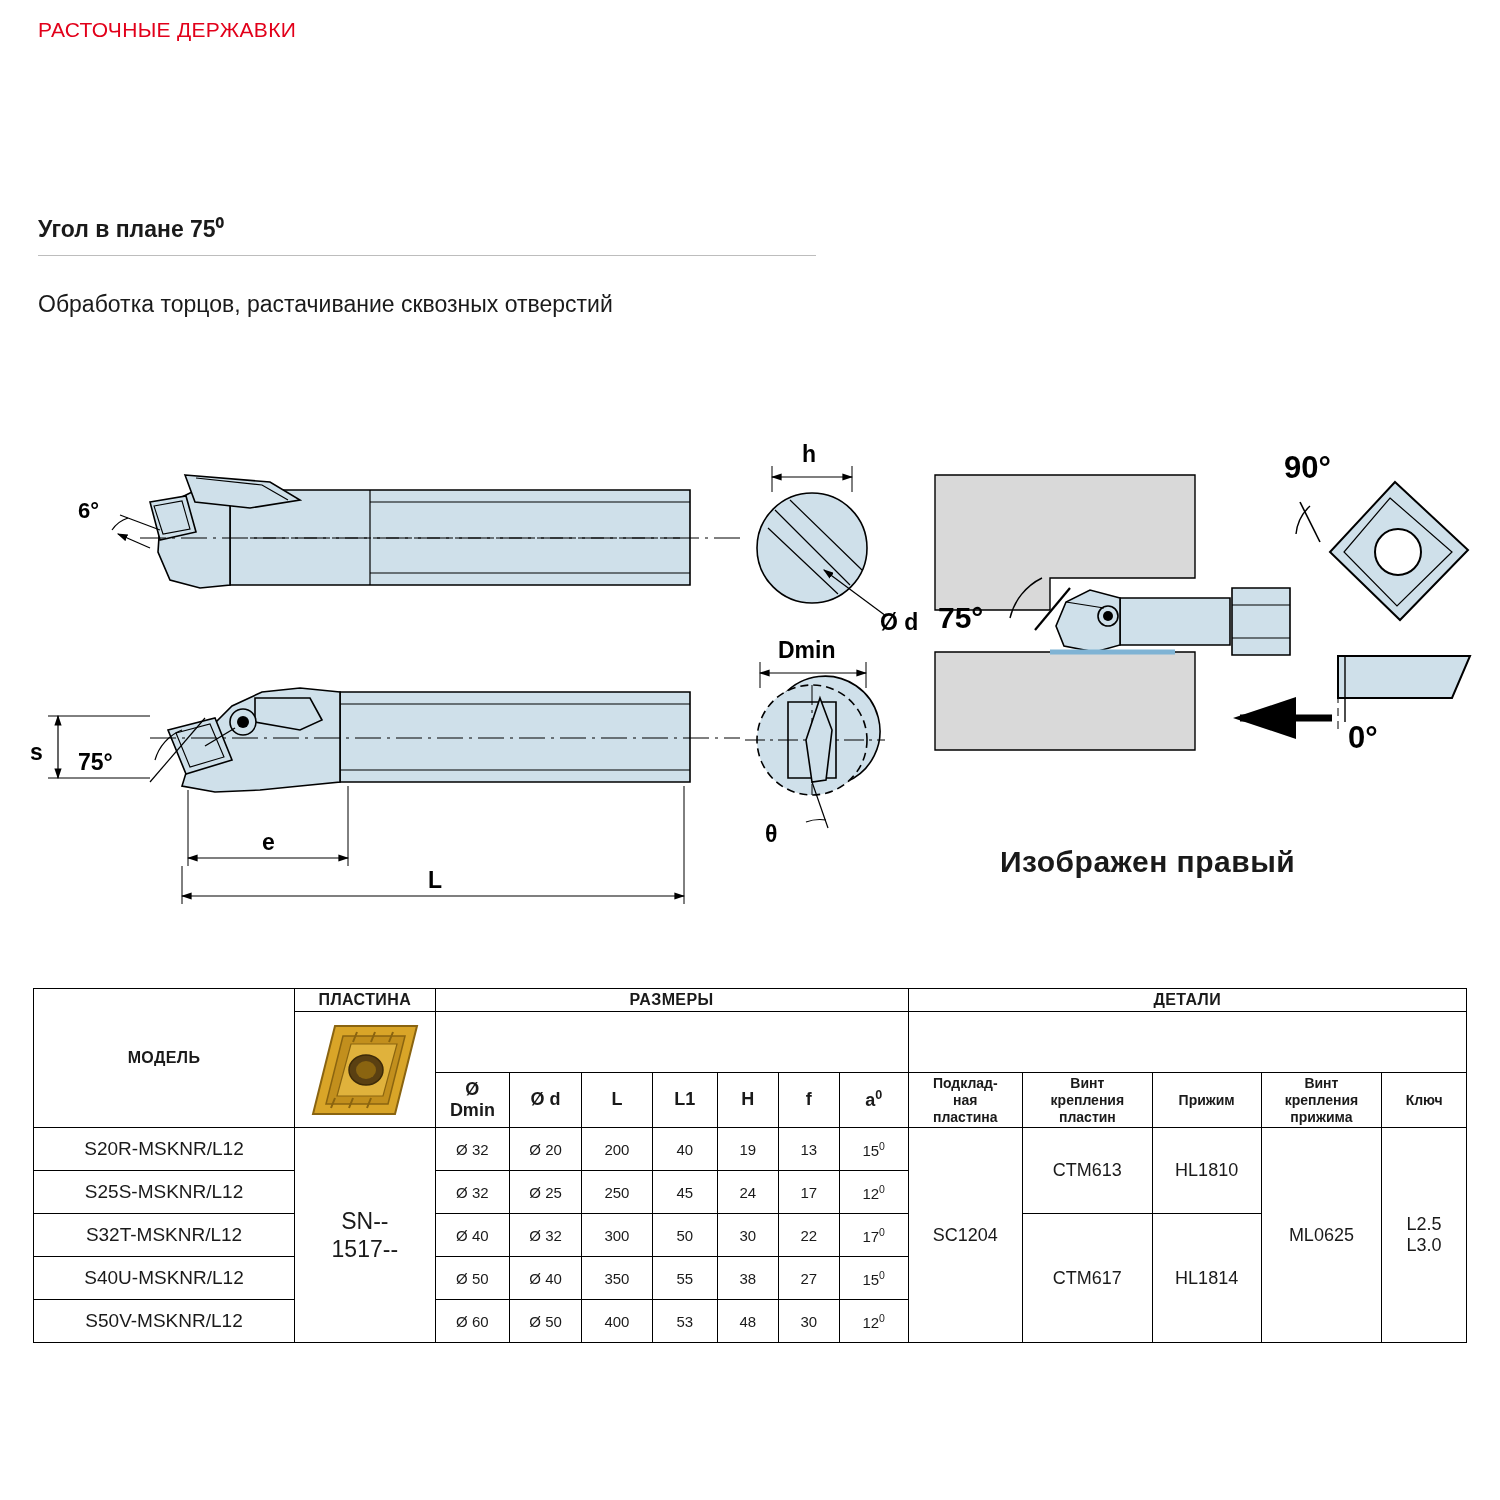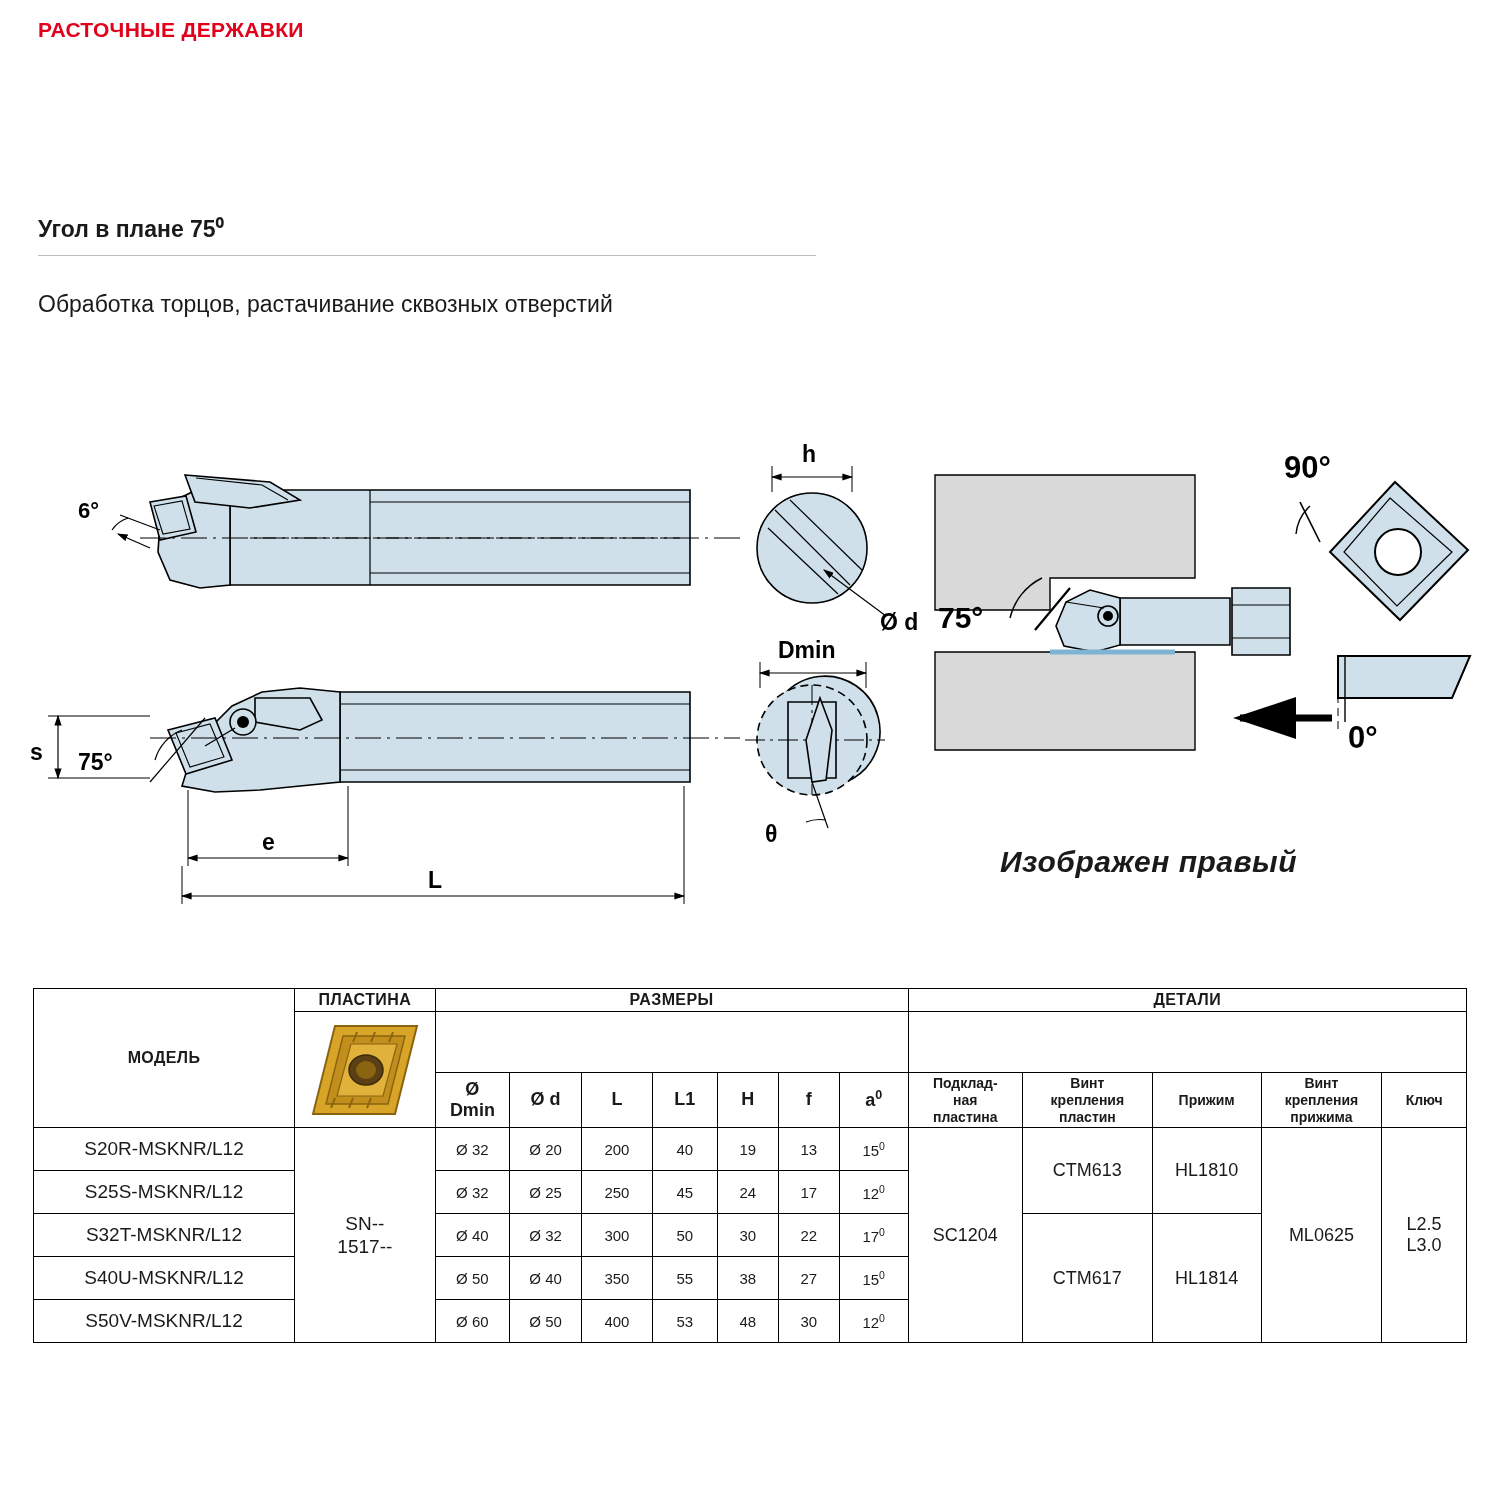--- a/index.html
+++ b/index.html
@@ -22,21 +22,21 @@
     box-sizing: border-box;
   }
 
   
   .kicker {
     position: absolute;
     left: 38px;
     top: 18px;
     color: #e2001a;
     font-size: 21px;
-    font-weight: bold;
+    font-weight: normal;
     letter-spacing: 0.3px;
     text-transform: uppercase;
   }
   .title {
     position: absolute;
     left: 34px;
     top: 52px;
     font-size: 74px;
     font-weight: bold;
     letter-spacing: 1px;
@@ -74,21 +74,20 @@
   }
   .drawing svg { display: block; }
 
   .note-big {
     position: absolute;
     left: 1000px;
     top: 845px;
     font-size: 30px;
     font-weight: bold;
     letter-spacing: 0.5px;
-    font-style: italic;
   }
 
   
   table.spec {
     position: absolute;
     left: 33px;
     top: 988px;
     width: 1434px;
     border-collapse: collapse;
     font-size: 15px;
@@ -102,21 +101,21 @@
   }
   table.spec th {
     font-weight: bold;
   }
   .th-big { font-size: 16px; letter-spacing: 0.4px; }
   .model-col { width: 270px; }
   .plate-col { width: 135px; }
   .cell-model { font-size: 19px; height: 38px; }
   .cell-num { font-size: 15px; }
   .cell-mid { font-size: 18px; }
-  .plate-label { font-size: 19px; line-height: 1.25; }
+  .plate-label { font-size: 23px; line-height: 1.25; }
   .hdr-small { font-size: 14px; line-height: 1.2; }
   .hdr-sym { font-size: 18px; line-height: 1.2; }
   .insert-img { display: block; margin: 0 auto; }
   sup { font-size: 0.7em; }
 </style>
 </head>
 <body>
 
 <div class="page">
 

